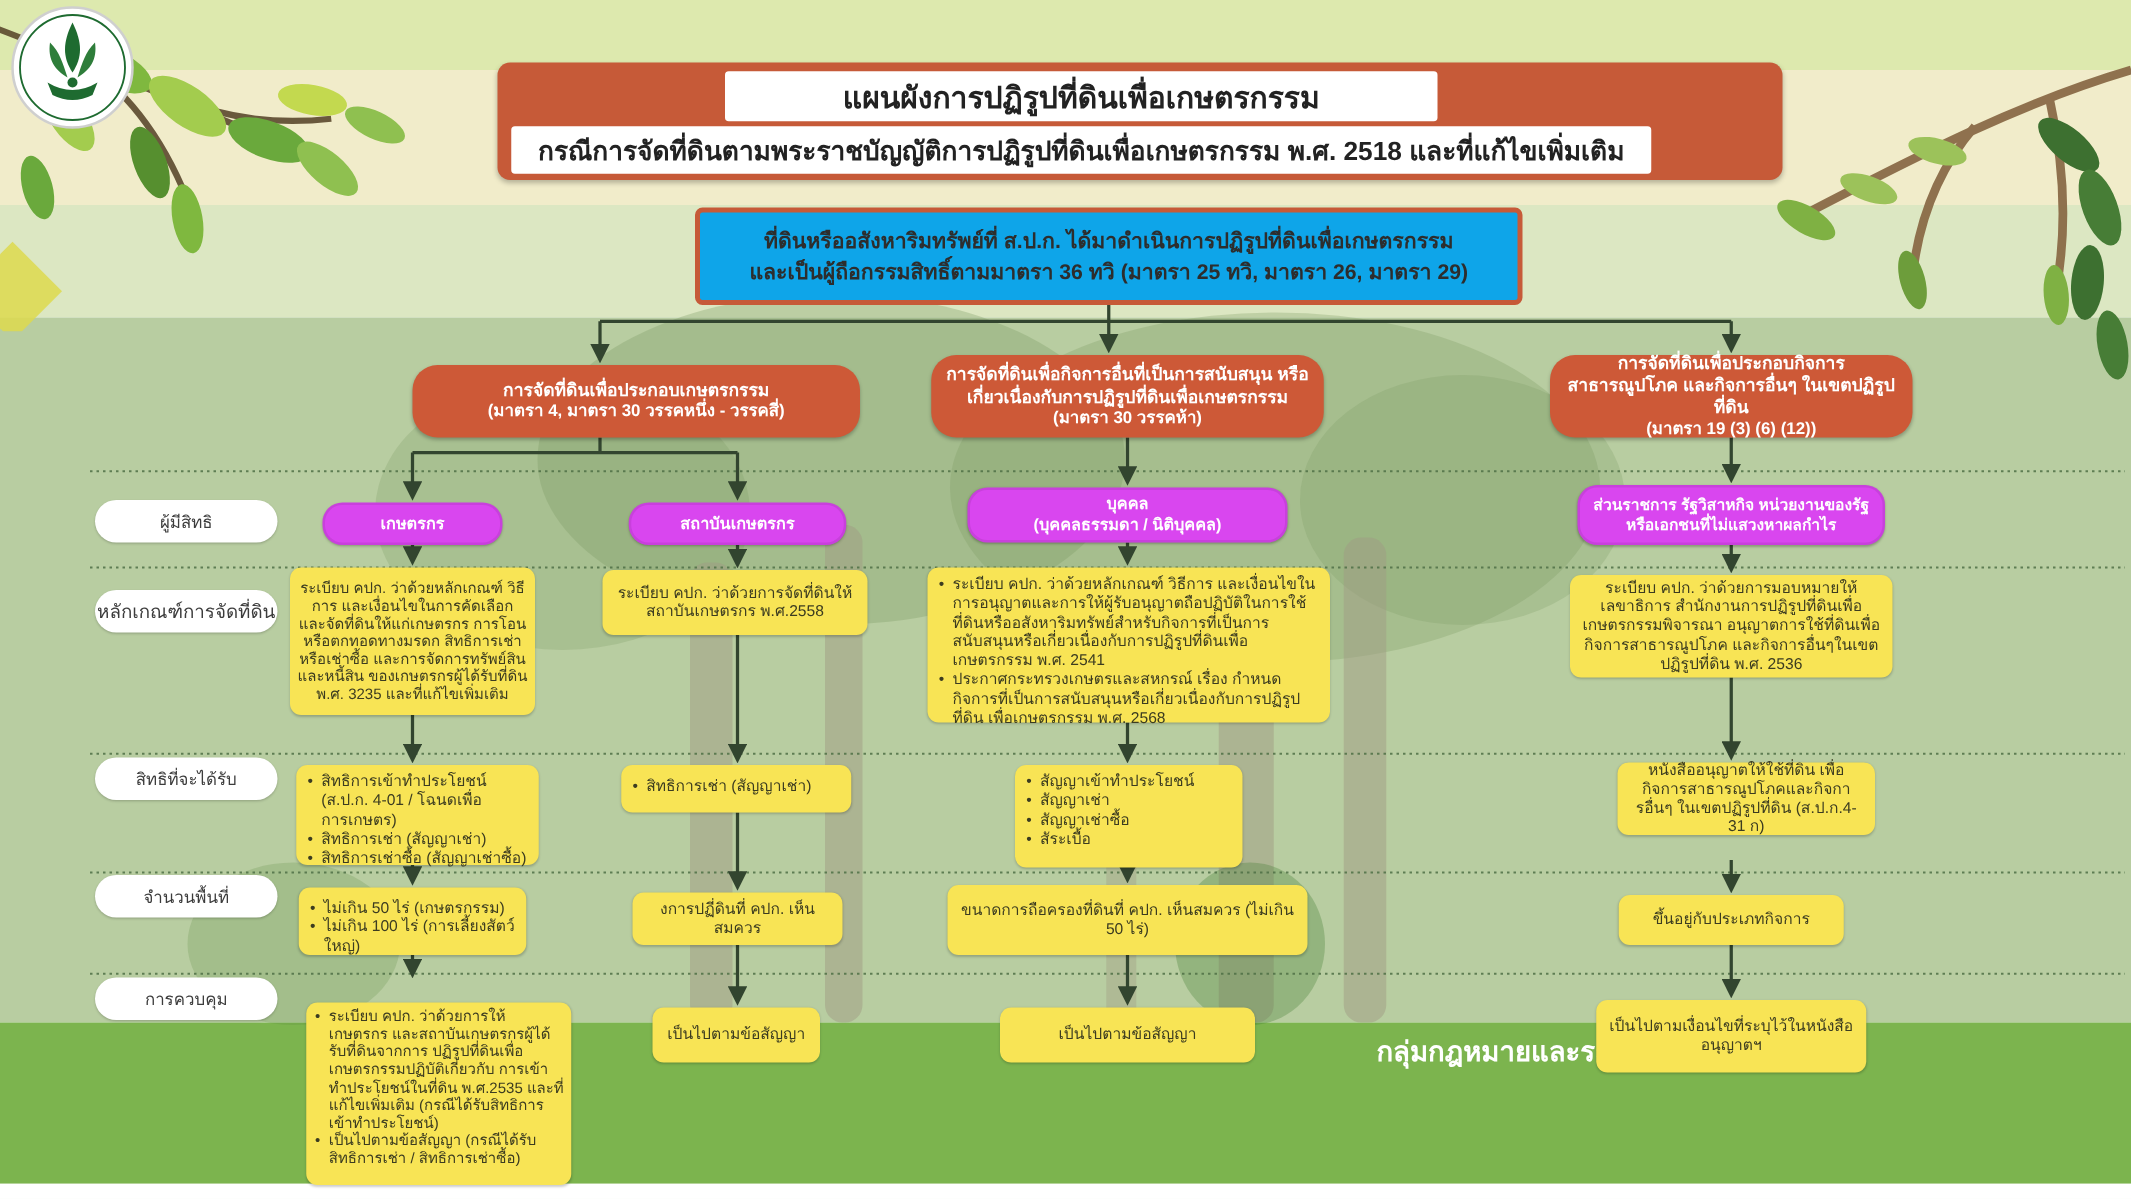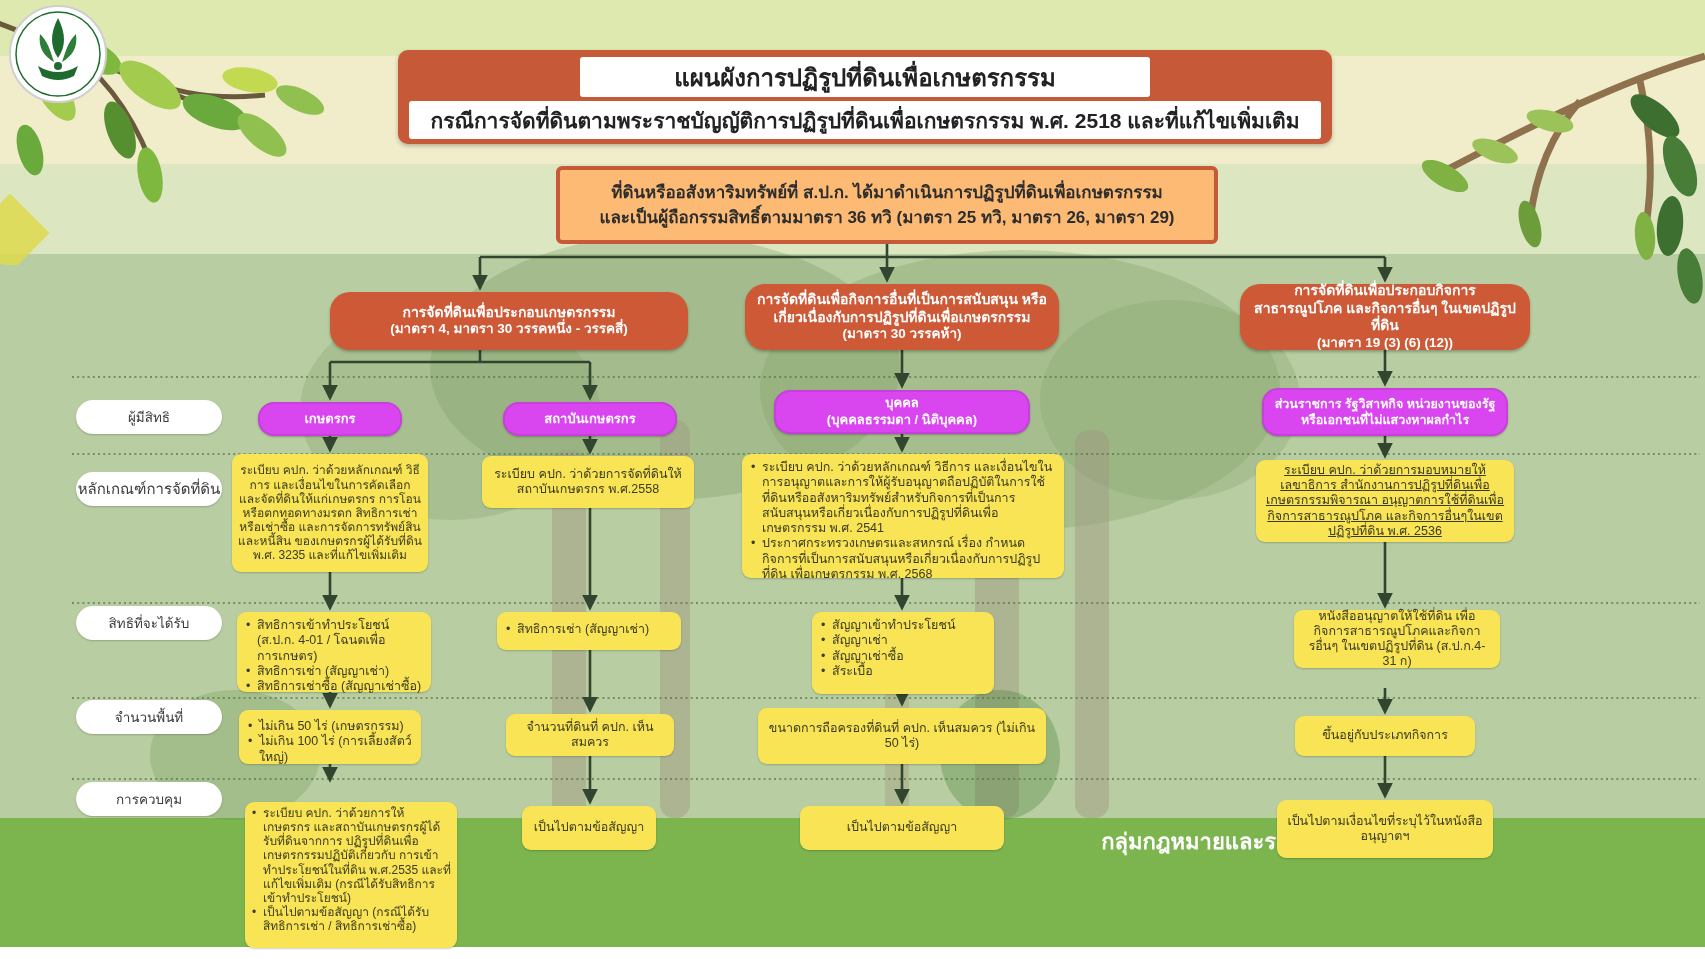--- a/index.html
+++ b/index.html
@@ -12,21 +12,21 @@
   .band{position:absolute;left:0;width:1705px;}
   
   .canopy{position:absolute;border-radius:50%;background:#7d9c63;}
   .trunk{position:absolute;border-radius:14px;background:#a09c84;}
   
   .banner{background:#c65a38;border-radius:10px;box-shadow:0 2px 4px rgba(0,0,0,.25);}
   .whitebox{position:absolute;background:#ffffff;border-radius:3px;display:flex;align-items:center;justify-content:center;white-space:nowrap;}
   .ttl{font-size:24px;font-weight:700;color:#222;}
   .sttl{font-size:21px;font-weight:700;color:#222;}
   
-  .rootbox{background:#fdba74;border:4px solid #c65a38;border-radius:6px;display:flex;flex-direction:column;align-items:center;justify-content:center;text-align:center;font-size:17px;font-weight:600;color:#2d2d2d;line-height:1.5;white-space:nowrap;}
+  .rootbox{background:#0ea5e9;border:4px solid #c65a38;border-radius:6px;display:flex;flex-direction:column;align-items:center;justify-content:center;text-align:center;font-size:17px;font-weight:600;color:#2d2d2d;line-height:1.5;white-space:nowrap;}
   
   .cat{background:#cd5937;border-radius:20px;color:#fff;display:flex;flex-direction:column;align-items:center;justify-content:center;text-align:center;padding:4px 10px;box-shadow:0 2px 3px rgba(0,0,0,.25);}
   .cat .t{font-size:14px;font-weight:700;line-height:1.25;}
   .cat .s{font-size:13.5px;font-weight:700;line-height:1.25;}
   
   .gpill{background:#d946ef;border-radius:16px;color:#fff;font-weight:700;display:flex;flex-direction:column;align-items:center;justify-content:center;text-align:center;font-size:13px;line-height:1.3;box-shadow:inset 0 0 0 2px rgba(0,0,0,.08),0 1px 2px rgba(0,0,0,.25);padding:2px 8px;}
   
   .rlabel{background:#fff;border-radius:17px;display:flex;align-items:center;justify-content:center;font-size:15px;font-weight:500;color:#3c3c3c;white-space:nowrap;box-shadow:0 1px 2px rgba(0,0,0,.2);}
   
   .ybox{background:#f8e455;border-radius:9px;color:#3c3c20;font-size:12.5px;line-height:1.22;padding:6px 8px;box-shadow:0 1px 2px rgba(0,0,0,.2);overflow-wrap:anywhere;}
@@ -106,21 +106,21 @@
       <path d="M590 650V708"></path>
       <path d="M902 694V702"></path>
       <path d="M1385 688V710"></path>
       <path d="M330 764V778"></path>
       <path d="M590 756V800"></path>
       <path d="M902 764V800"></path>
       <path d="M1385 756V794"></path>
     </g>
   </svg>
 
-  <div class="abs banner z2" style="left:398px;top:50px;width:934px;height:94px;">
+  <div class="abs banner z2" style="left:398px;top:50px;width:1028px;height:94px;">
     <div class="whitebox" style="left:182px;top:7px;width:570px;height:40px;">
       <span class="ttl">แผนผังการปฏิรูปที่ดินเพื่อเกษตรกรรม</span>
     </div>
     <div class="whitebox" style="left:11px;top:51px;width:912px;height:38px;">
       <span class="sttl">กรณีการจัดที่ดินตามพระราชบัญญัติการปฏิรูปที่ดินเพื่อเกษตรกรรม พ.ศ. 2518 และที่แก้ไขเพิ่มเติม</span>
     </div>
   </div>
 
   <div class="abs rootbox z2" style="left:556px;top:166px;width:662px;height:78px;">
     <span>ที่ดินหรืออสังหาริมทรัพย์ที่ ส.ป.ก. ได้มาดำเนินการปฏิรูปที่ดินเพื่อเกษตรกรรม</span>
@@ -175,21 +175,21 @@
   </div>
   <div class="abs ybox center z2" style="left:482px;top:456px;width:212px;height:52px;">
     <span>ระเบียบ คปก. ว่าด้วยการจัดที่ดินให้ สถาบันเกษตรกร พ.ศ.2558</span>
   </div>
   <div class="abs ybox z2" style="left:742px;top:454px;width:322px;height:124px;">
     <ul class="blist">
       <li>ระเบียบ คปก. ว่าด้วยหลักเกณฑ์ วิธีการ และเงื่อนไขในการอนุญาตและการให้ผู้รับอนุญาตถือปฏิบัติในการใช้ที่ดินหรืออสังหาริมทรัพย์สำหรับกิจการที่เป็นการสนับสนุนหรือเกี่ยวเนื่องกับการปฏิรูปที่ดินเพื่อเกษตรกรรม พ.ศ. 2541</li>
       <li>ประกาศกระทรวงเกษตรและสหกรณ์ เรื่อง กำหนดกิจการที่เป็นการสนับสนุนหรือเกี่ยวเนื่องกับการปฏิรูปที่ดิน เพื่อเกษตรกรรม พ.ศ. 2568</li>
     </ul>
   </div>
-  <div class="abs ybox center z2" style="left:1256px;top:460px;width:258px;height:82px;text-decoration:underline;">
+  <div class="abs ybox center z2" style="left:1256px;top:460px;width:258px;height:82px;">
     <span>ระเบียบ คปก. ว่าด้วยการมอบหมายให้เลขาธิการ สำนักงานการปฏิรูปที่ดินเพื่อเกษตรกรรมพิจารณา อนุญาตการใช้ที่ดินเพื่อกิจการสาธารณูปโภค และกิจการอื่นๆในเขตปฏิรูปที่ดิน พ.ศ. 2536</span>
   </div>
 
   <div class="abs ybox z2" style="left:237px;top:612px;width:194px;height:80px;">
     <ul class="blist">
       <li>สิทธิการเข้าทำประโยชน์ (ส.ป.ก. 4-01 / โฉนดเพื่อการเกษตร)</li>
       <li>สิทธิการเช่า (สัญญาเช่า)</li>
       <li>สิทธิการเช่าซื้อ (สัญญาเช่าซื้อ)</li>
     </ul>
   </div>
@@ -210,21 +210,21 @@
     <span>หนังสืออนุญาตให้ใช้ที่ดิน เพื่อกิจการสาธารณูปโภคและกิจการอื่นๆ ในเขตปฏิรูปที่ดิน (ส.ป.ก.4-31 ก)</span>
   </div>
 
   <div class="abs ybox z2" style="left:239px;top:710px;width:182px;height:54px;padding-top:9px;">
     <ul class="blist">
       <li>ไม่เกิน 50 ไร่ (เกษตรกรรม)</li>
       <li>ไม่เกิน 100 ไร่ (การเลี้ยงสัตว์ใหญ่)</li>
     </ul>
   </div>
   <div class="abs ybox center z2" style="left:506px;top:714px;width:168px;height:42px;">
-    <span>จำนวนที่ดินที่ คปก. เห็นสมควร</span>
+    <span>งการปฏี่ดินที่ คปก. เห็นสมควร</span>
   </div>
   <div class="abs ybox center z2" style="left:758px;top:708px;width:288px;height:56px;">
     <span>ขนาดการถือครองที่ดินที่ คปก. เห็นสมควร (ไม่เกิน 50 ไร่)</span>
   </div>
   <div class="abs ybox center z2" style="left:1295px;top:716px;width:180px;height:40px;">
     <span>ขึ้นอยู่กับประเภทกิจการ</span>
   </div>
 
   <div class="abs ybox small z2" style="left:245px;top:802px;width:212px;height:146px;">
     <ul class="blist">

